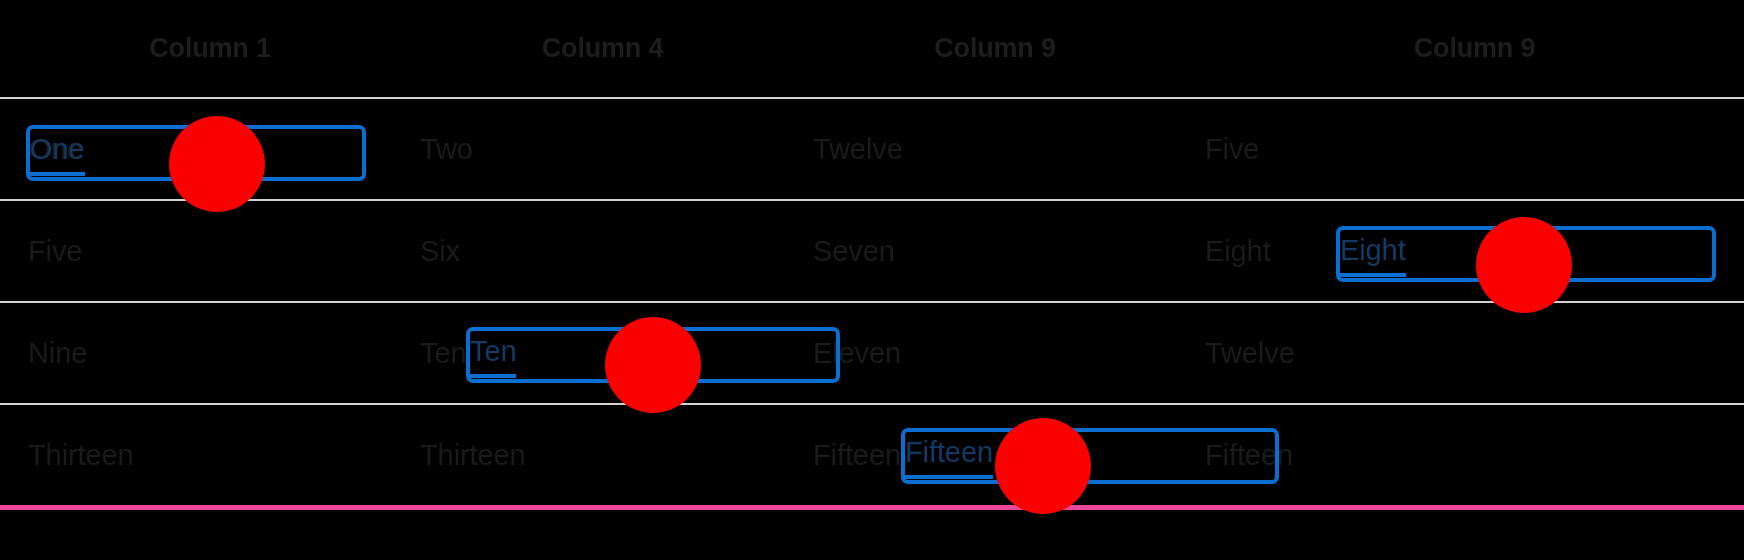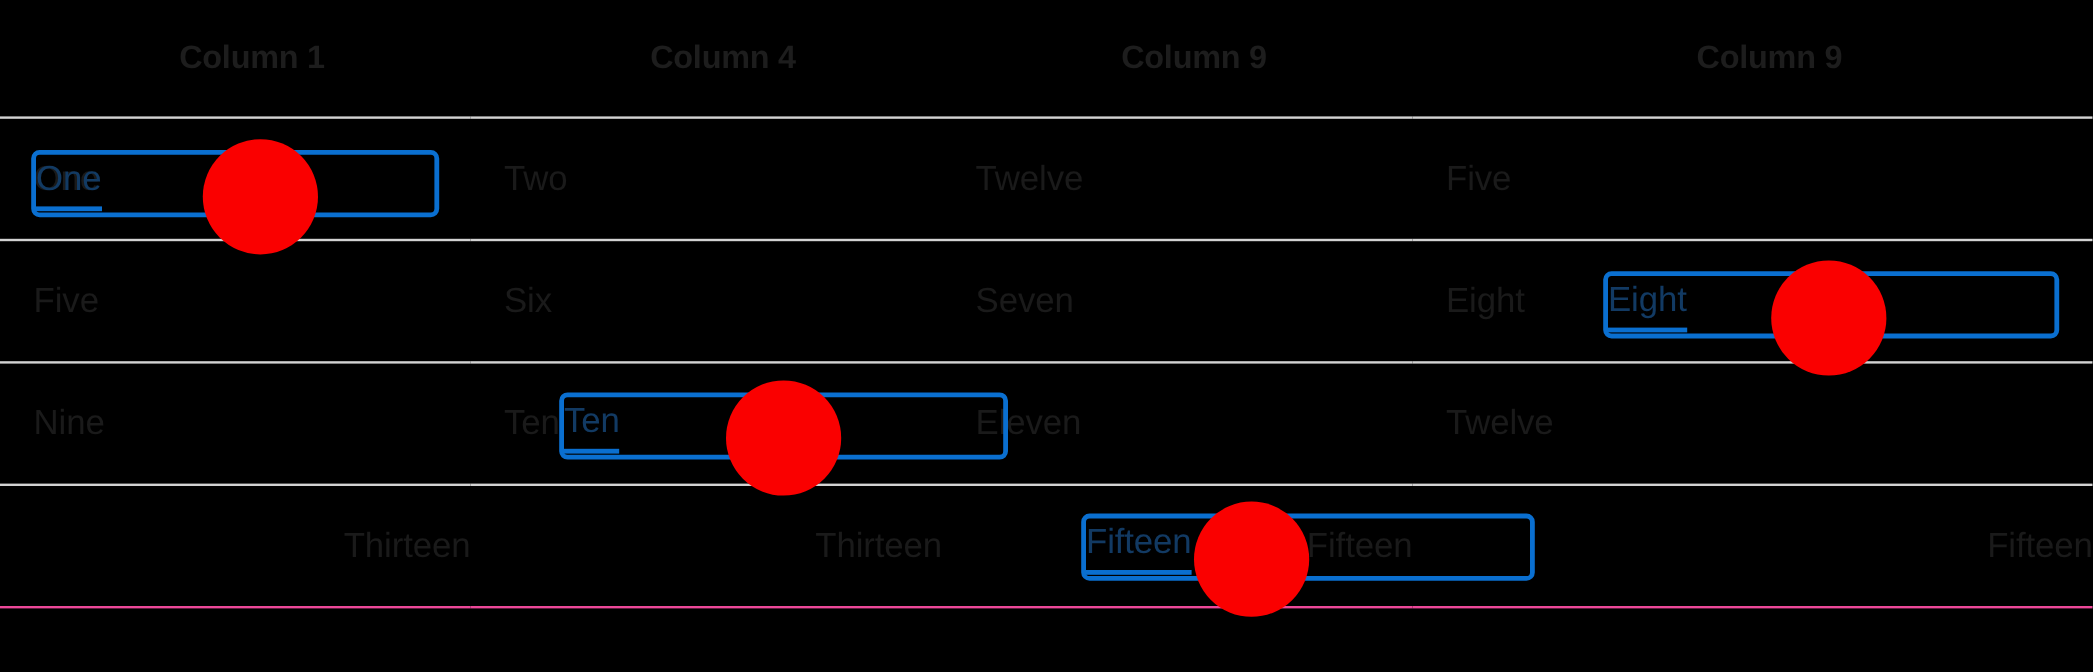--- a/index.html
+++ b/index.html
@@ -54,22 +54,21 @@
     text-align: left;
     vertical-align: middle;
     font-size: 29px;
     font-weight: 400;
     letter-spacing: -0.1px;
     color: #1a1a1a;
     border-bottom: 2px solid #d2d2d2;
     white-space: nowrap;
   }
   #data-table tr.row-4 td {
-    border-bottom: 2px solid #ec4899;
-    text-align: right;
+    border-bottom: 5px solid #ec4899;
   }
 
   
   .focus-box {
     position: absolute;
     box-sizing: border-box;
     border: 4px solid #0a6fd0;
     border-radius: 7px;
     background: transparent;
     pointer-events: none;

